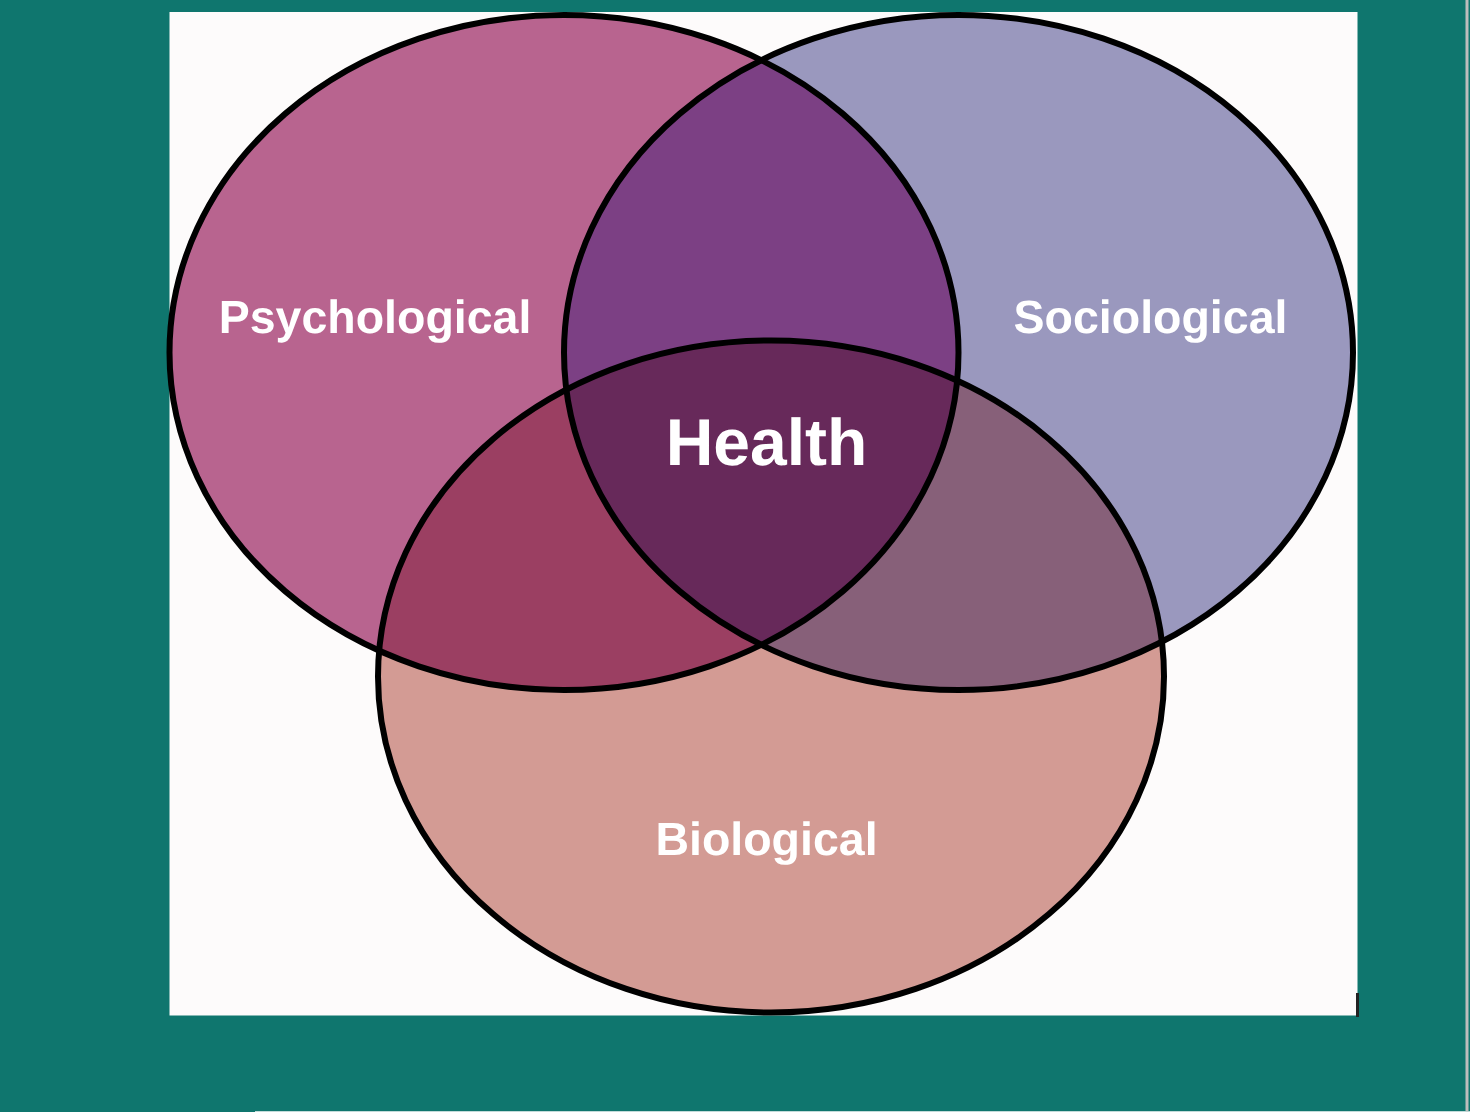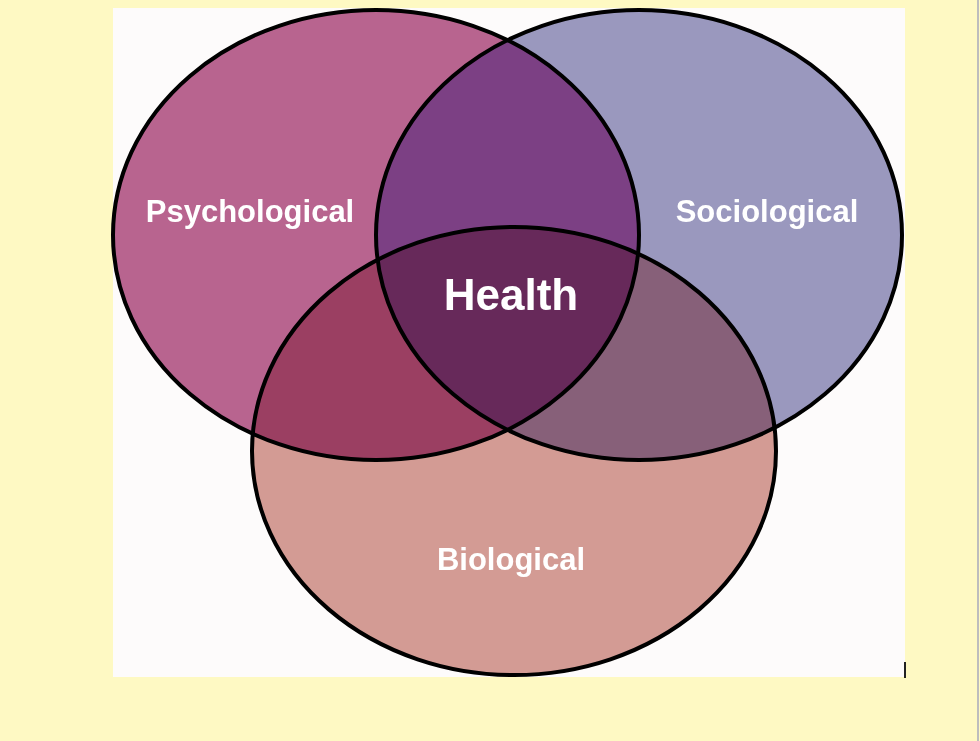--- a/index.html
+++ b/index.html
@@ -8,21 +8,21 @@
       width: 980px;
       height: 741px;
       background: #ffffff;
       overflow: hidden;
       font-family: "Liberation Sans", "DejaVu Sans", sans-serif;
     }
     .page {
       position: relative;
       width: 980px;
       height: 741px;
-      background: #fef9c3;
+      background: #0f766e;
     }
     .figure-panel {
       position: absolute;
       left: 113px;
       top: 8px;
       width: 792px;
       height: 669px;
       background: #fdfbfb;
     }
     .venn-svg {

